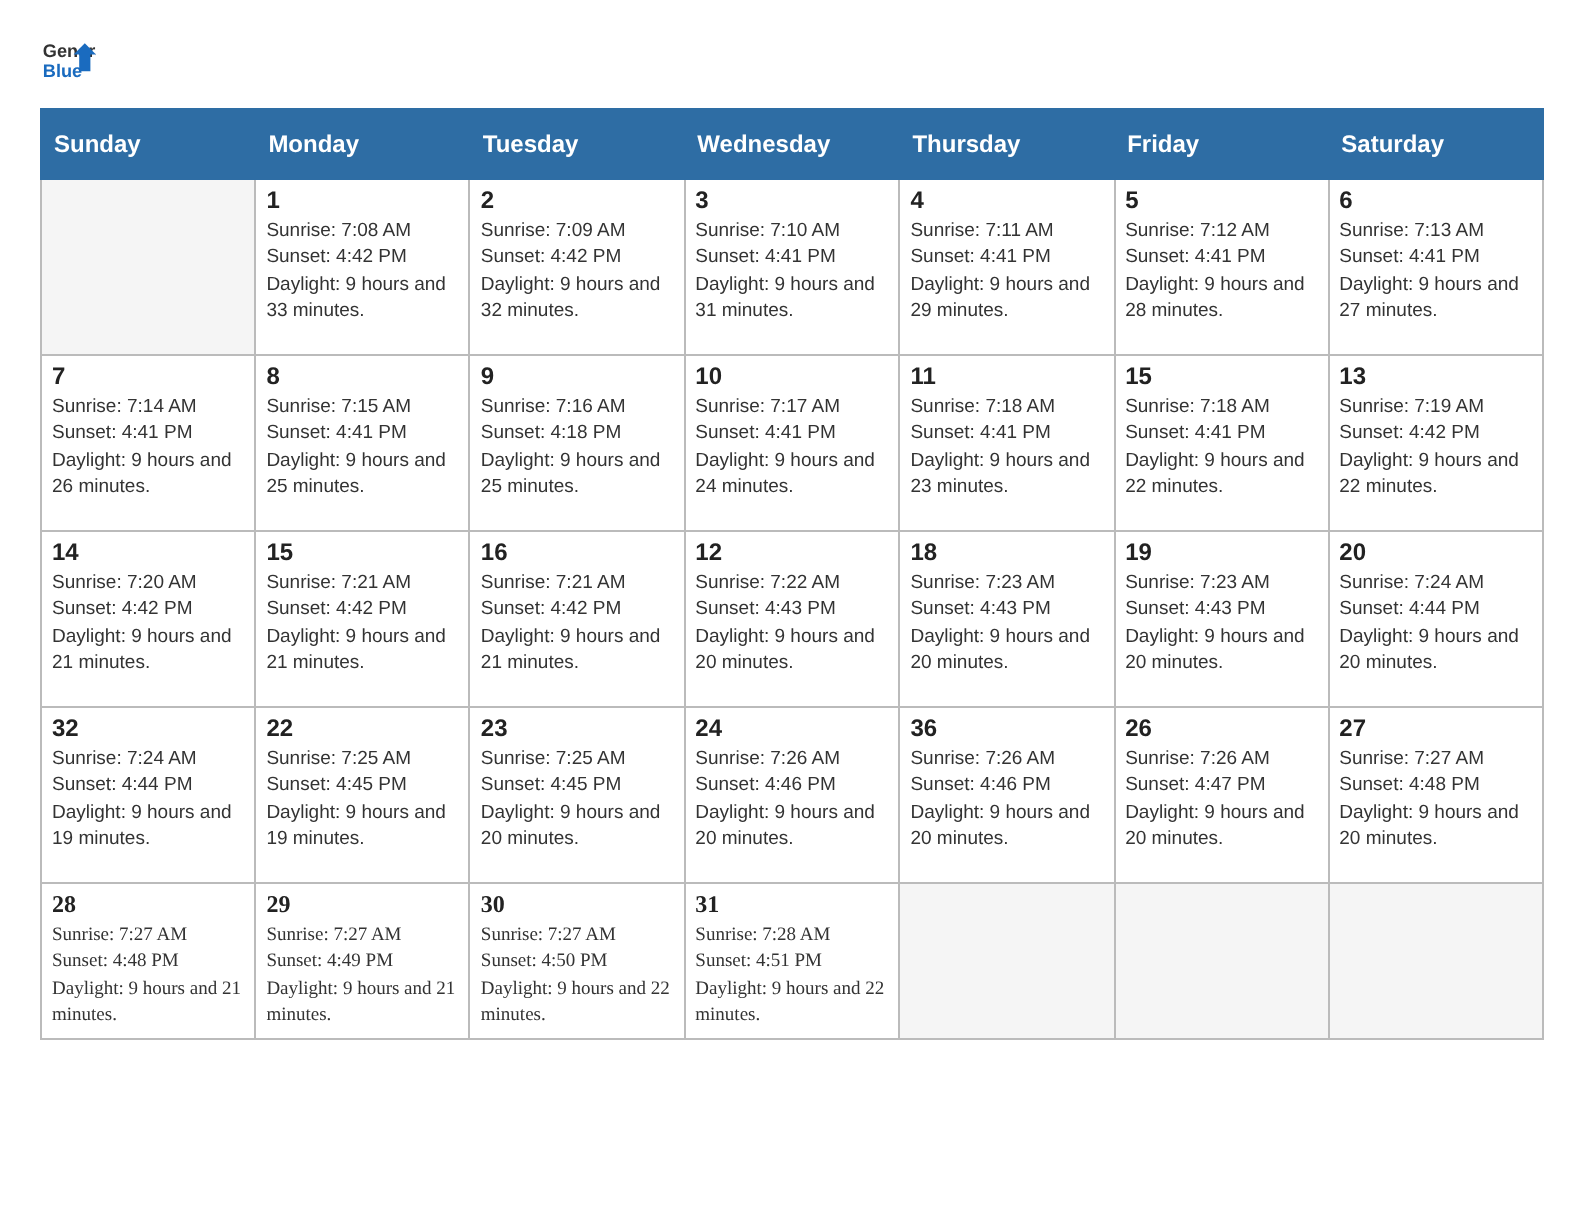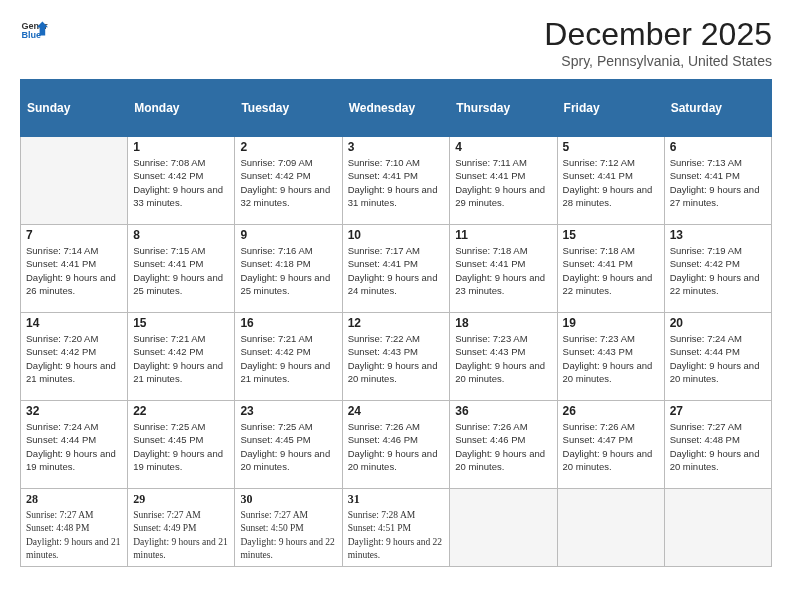--- a/index.html
+++ b/index.html
@@ -45,21 +45,21 @@
     .calendar {
       width: 100%;
       border-collapse: collapse;
       border: 1px solid #bbb;
     }
     .calendar th {
       background: #2e6da4;
       color: #fff;
       font-size: 12px;
       font-weight: bold;
-      padding: 21px 6px;
+      padding: 10px 6px;
       border: 1px solid #2e6da4;
       text-align: left;
     }
     .calendar td {
       border: 1px solid #bbb;
       vertical-align: top;
       padding: 3px 5px;
       width: 108px;
       height: 88px;
       background: #fff;
@@ -89,24 +89,20 @@
 
 <div class="container">
   <div class="header">
     <div class="logo">
       <svg class="logo-icon" viewBox="0 0 40 40">
         <text x="2" y="18" font-size="13" font-weight="bold" fill="#333">General</text>
         <text x="2" y="32" font-size="13" font-weight="bold" fill="#1a6bbf">Blue</text>
         <polygon points="32,8 40,16 36,16 36,28 28,28 28,16 24,16" fill="#1a6bbf"></polygon>
       </svg>
     </div>
-    <div class="title-area">
-      <div class="month-title">December 2025</div>
-      <div class="location">Spry, Pennsylvania, United States</div>
-    </div>
   </div>
 
   <table class="calendar">
     <thead>
       <tr>
       <th>Sunday</th>
           <th>Monday</th>
           <th>Tuesday</th>
           <th>Wednesday</th>
           <th>Thursday</th>

